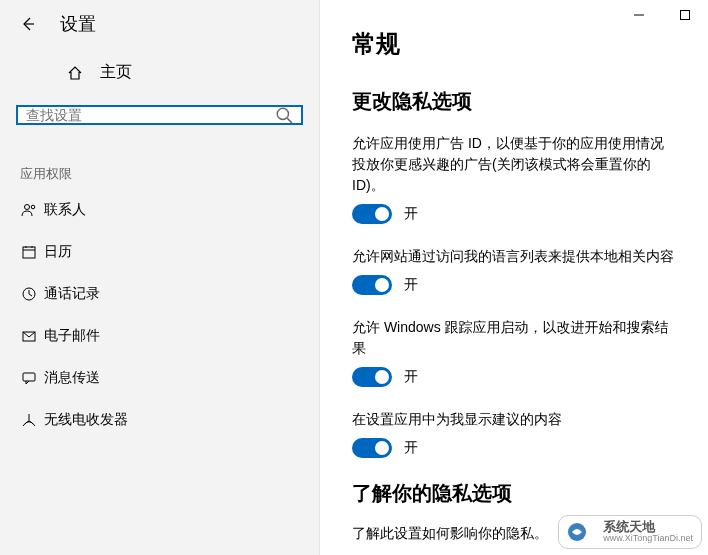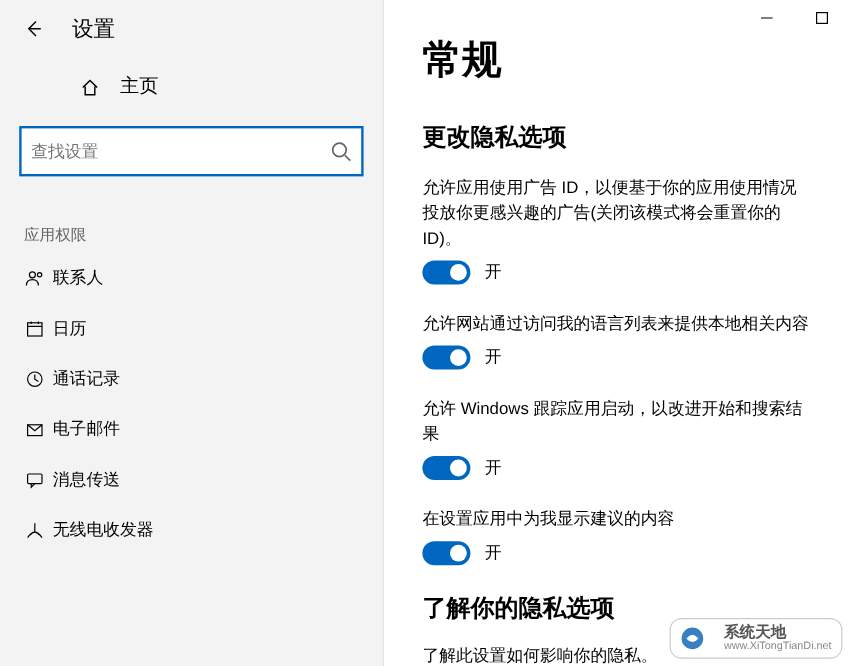--- a/index.html
+++ b/index.html
@@ -56,21 +56,21 @@
       justify-content: center;
     }
     .search-container {
       margin: 12px 16px;
     }
     .search-box {
       display: flex;
       align-items: center;
       border: 2px solid #0067c0;
       background: #fff;
-      height: 42px;
+      height: 20px;
       padding: 0 8px;
     }
     .search-input {
       flex: 1;
       border: none;
       outline: none;
       font-size: 14px;
       color: #666;
       background: transparent;
     }
@@ -109,21 +109,21 @@
       border-radius: 4px;
       padding: 10px 14px;
     }
     .content {
       flex: 1;
       padding: 28px 32px;
       overflow-y: hidden;
       position: relative;
     }
     .page-heading {
-      font-size: 33px;
+      font-size: 24px;
       font-weight: 600;
       margin-bottom: 28px;
     }
     .section-heading {
       font-size: 20px;
       font-weight: 600;
       margin-bottom: 18px;
     }
     .setting-block {
       margin-bottom: 22px;

